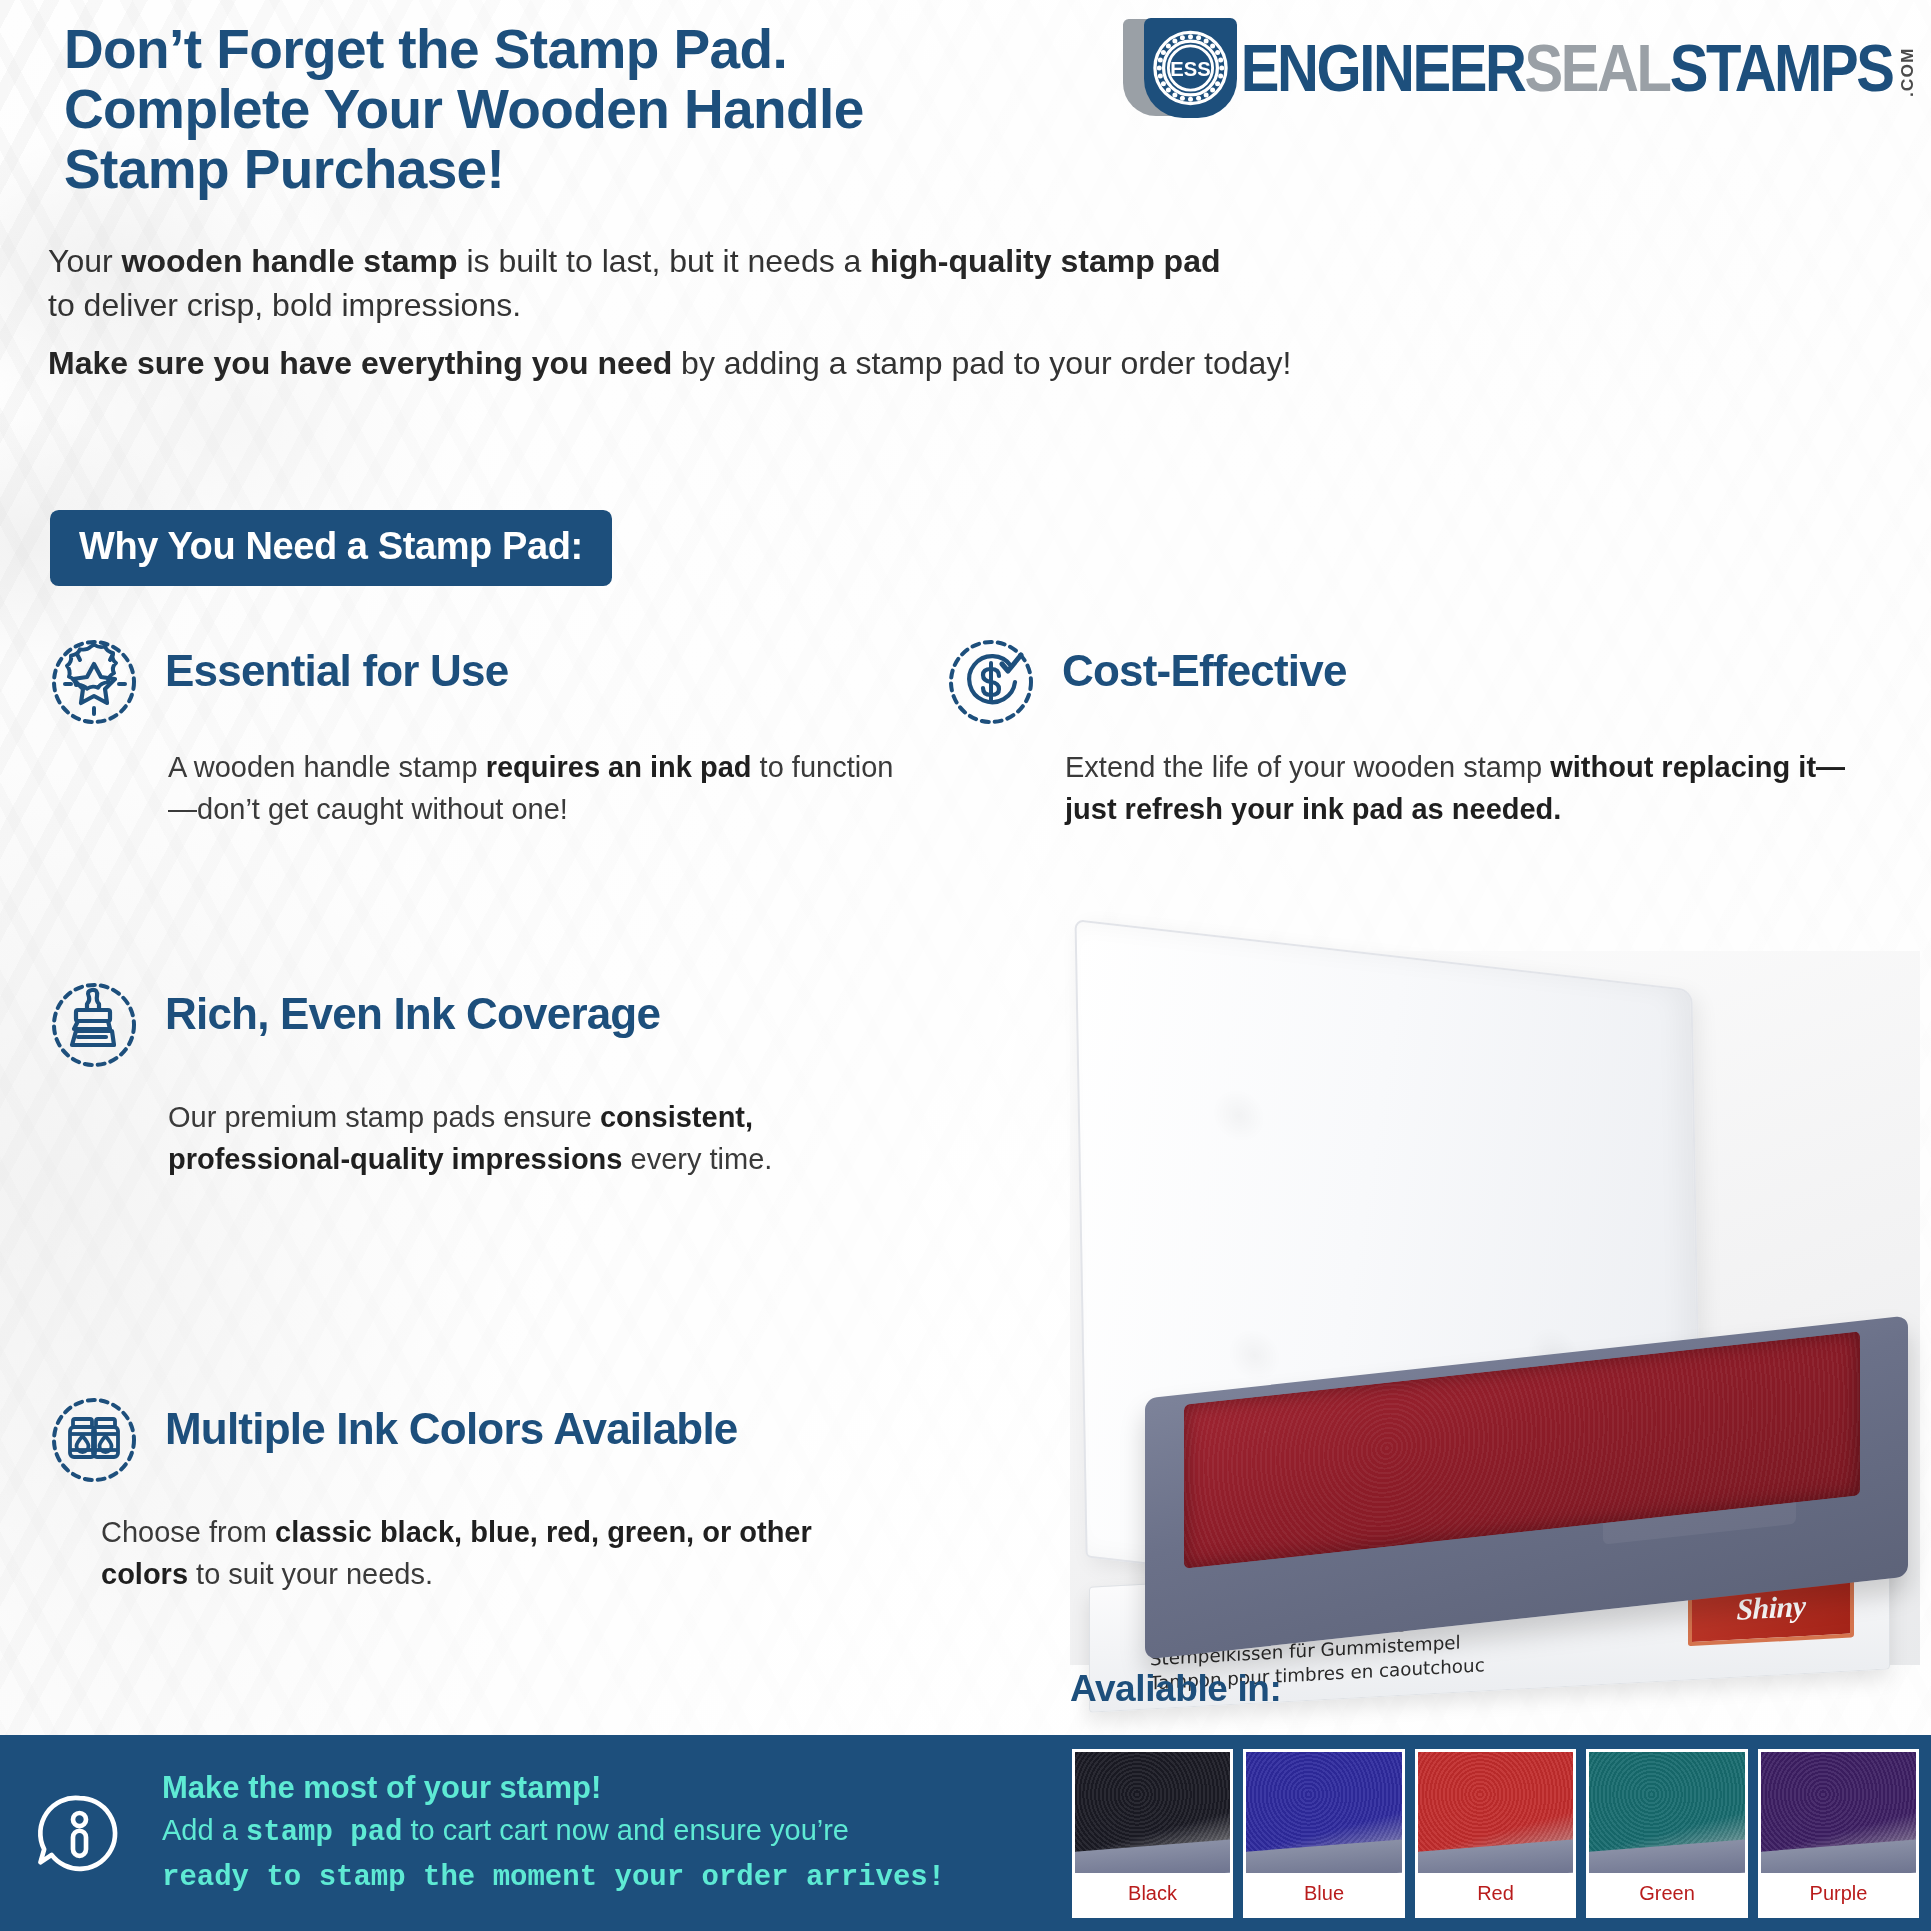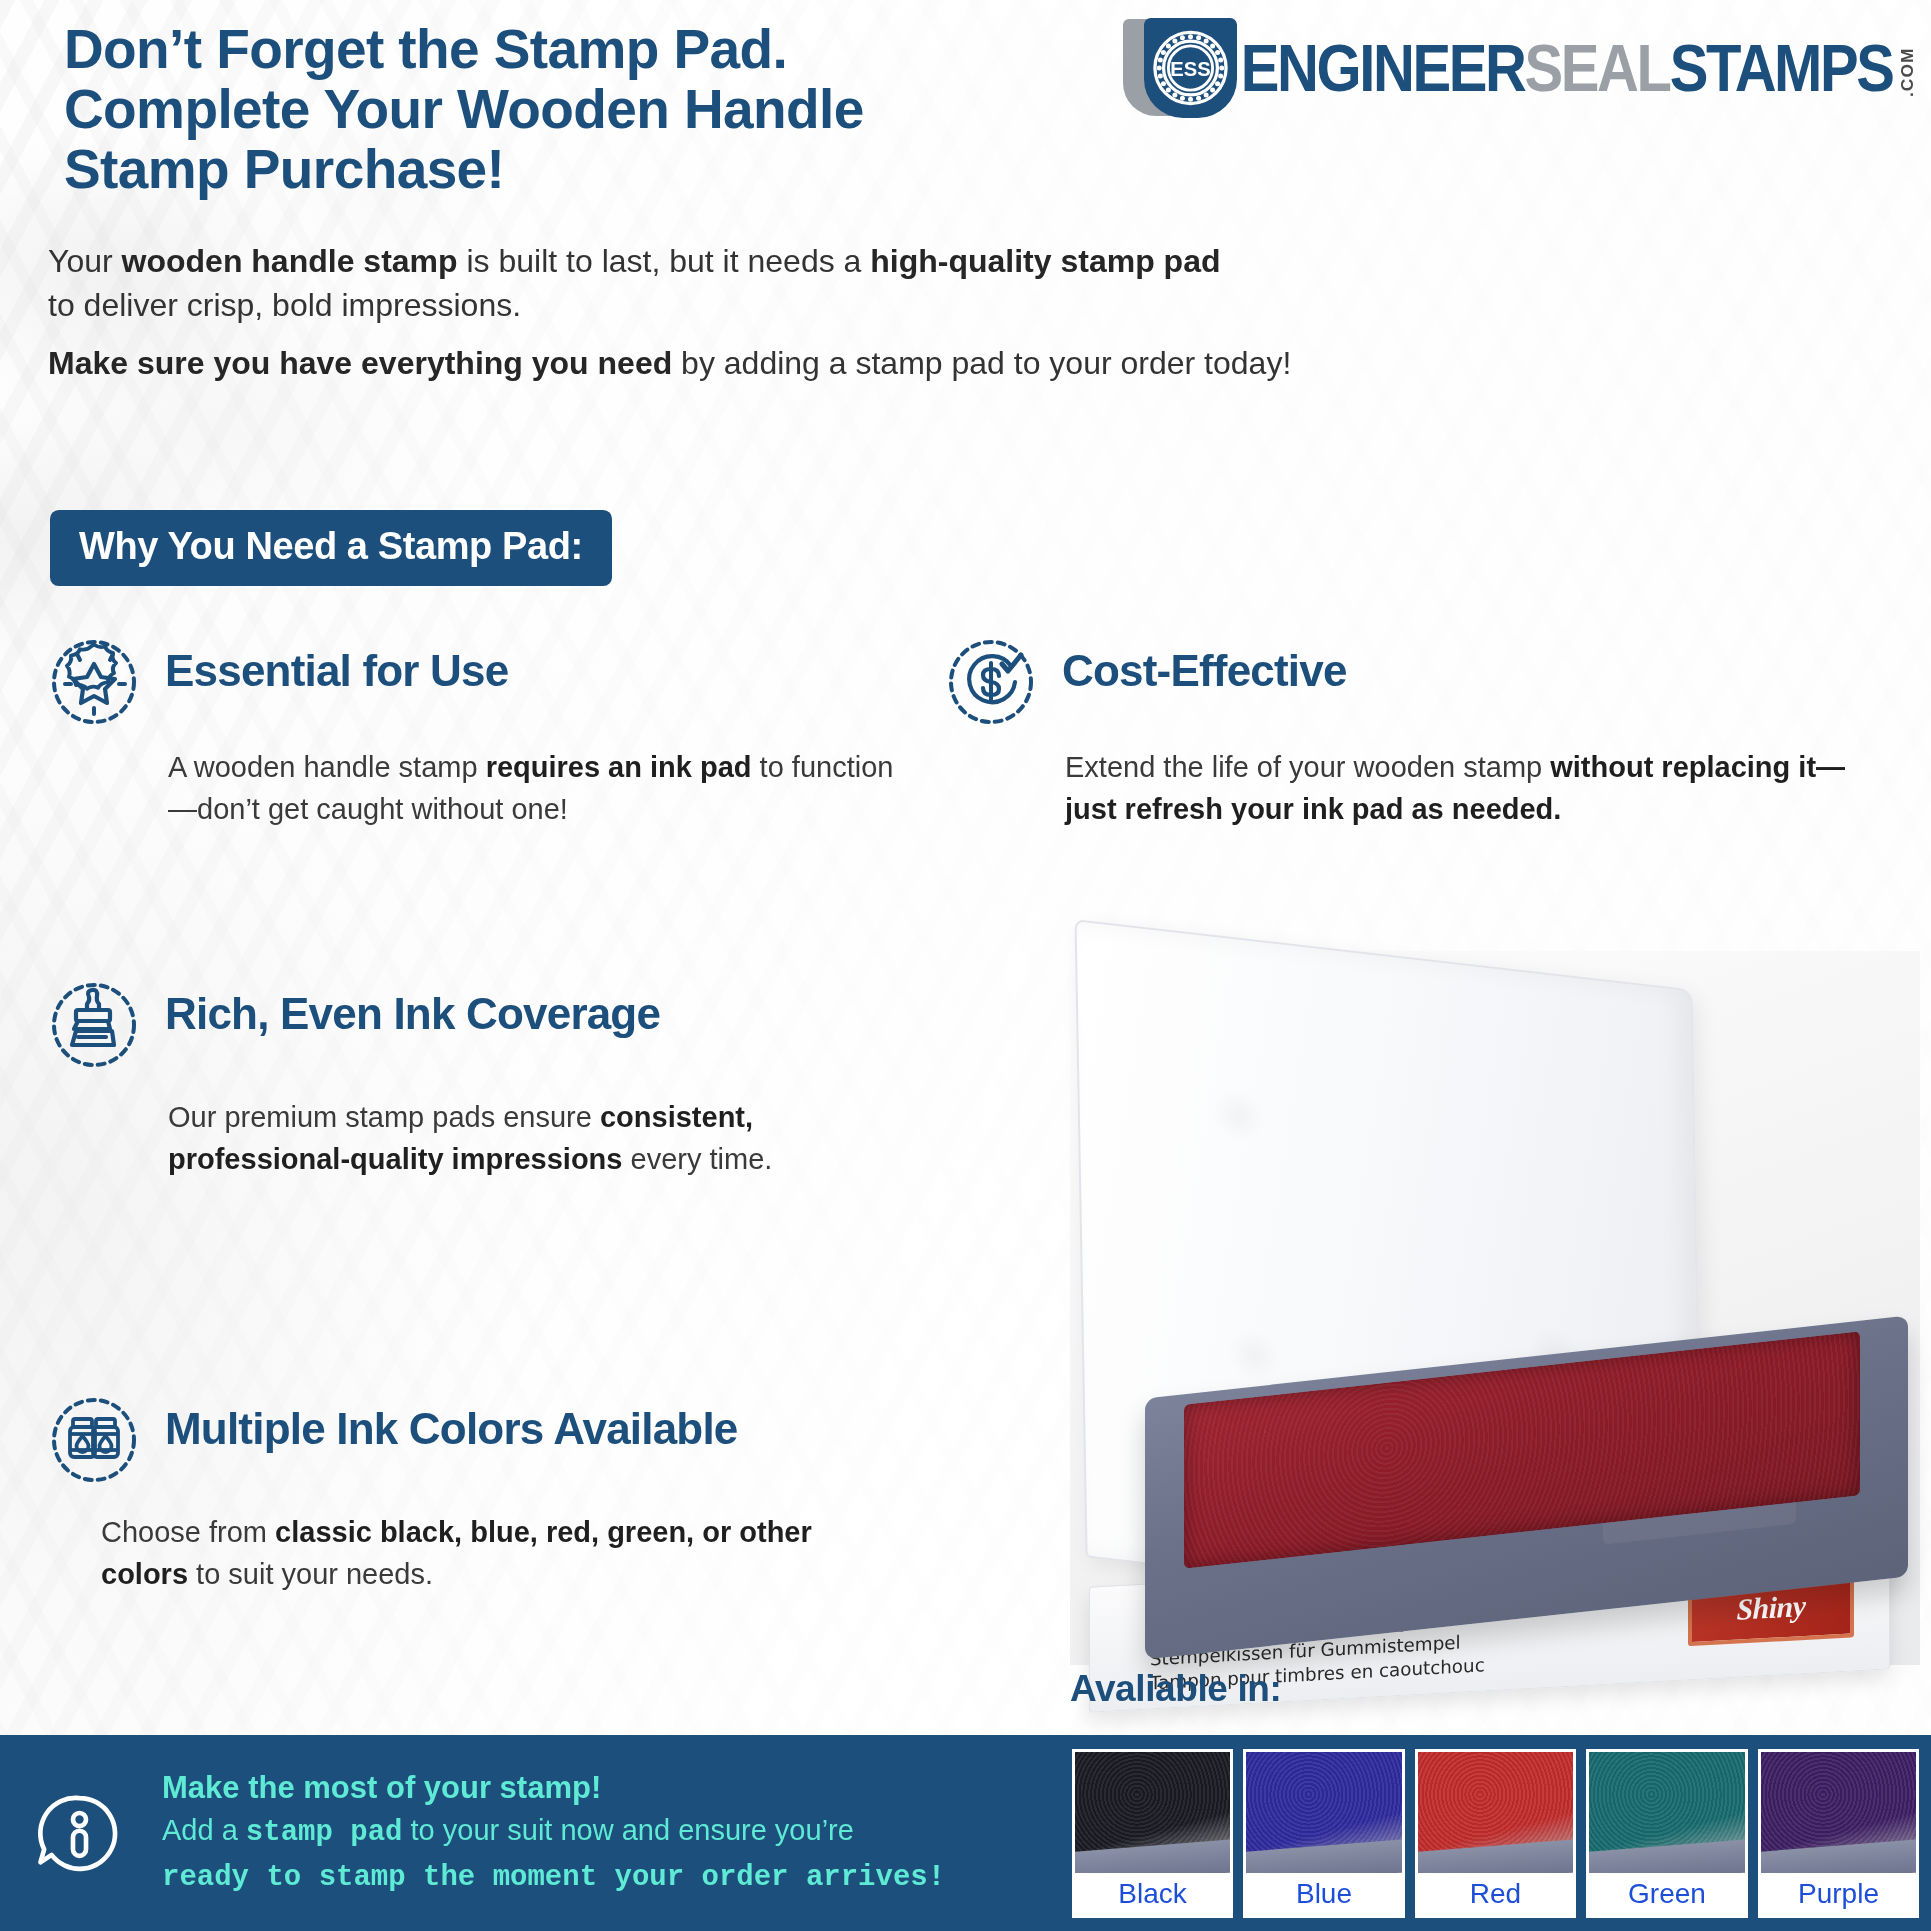--- a/index.html
+++ b/index.html
@@ -210,22 +210,22 @@
   .sw-img .sw-rim{
     position:absolute; left:-10%; bottom:-5.8px; width:130%; height:33px;
     background:linear-gradient(180deg,#8a90a6,#6f7590);
     transform:rotate(-4.5deg);
   }
   .sw-img .sw-rim2{
     position:absolute; left:-10%; bottom:-19.3px; width:130%; height:25px;
     background:#b9bdcd; transform:rotate(-4.5deg);
   }
   .sw-label{
-    flex:0 0 42px; background:#ffffff; color:#1d4ed8;
-    font-size:28px; display:flex; align-items:center; justify-content:center;
+    flex:0 0 42px; background:#ffffff; color:#b91c1c;
+    font-size:20px; display:flex; align-items:center; justify-content:center;
   }
 
   
   .cta-bar{
     position:absolute; left:0; top:1735px; width:1060px; height:196px;
     background:#1d4f7c; display:flex; align-items:center;
   }
   .cta-icon{ flex:0 0 auto; margin-left:33px; width:93px; height:93px; }
   .cta-text{
     margin-left:36px; color:#5eead4;
@@ -434,19 +434,19 @@
   </div>
 
   <div class="cta-bar">
     <svg class="cta-icon" viewBox="0 0 100 100">
       <path fill="none" stroke="#ffffff" stroke-width="5" stroke-linejoin="round" d="M50 12 a38 38 0 1 1 -30 61 l-12 8 l4 -14 A38 38 0 0 1 50 12 Z"></path>
       <circle cx="50" cy="35" r="7" fill="none" stroke="#ffffff" stroke-width="5"></circle>
       <rect x="43" y="47" width="14" height="27" rx="7" fill="none" stroke="#ffffff" stroke-width="5"></rect>
     </svg>
     <div class="cta-text">
       <div class="t1">Make the most of your stamp!</div>
-      <div><span>Add a </span><b>stamp pad</b><span> to your suit now and ensure you’re</span></div>
+      <div><span>Add a </span><b>stamp pad</b><span> to cart cart now and ensure you’re</span></div>
       <div><b>ready to stamp the moment your order arrives!</b></div>
     </div>
   </div>
 
 </div>
 
 
 </body></html>

